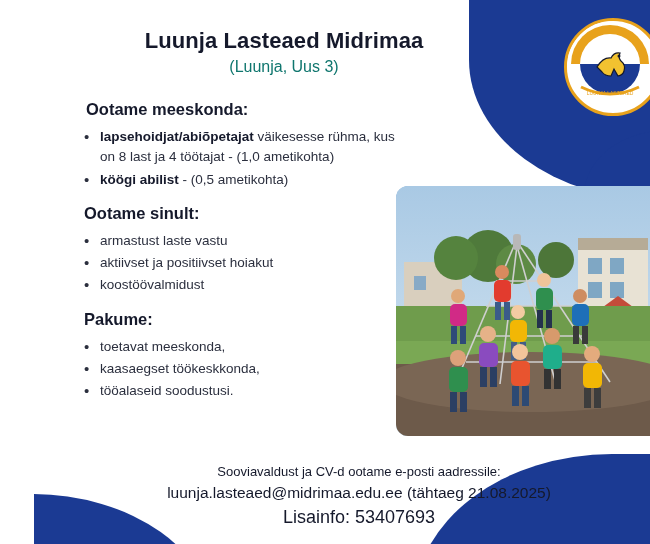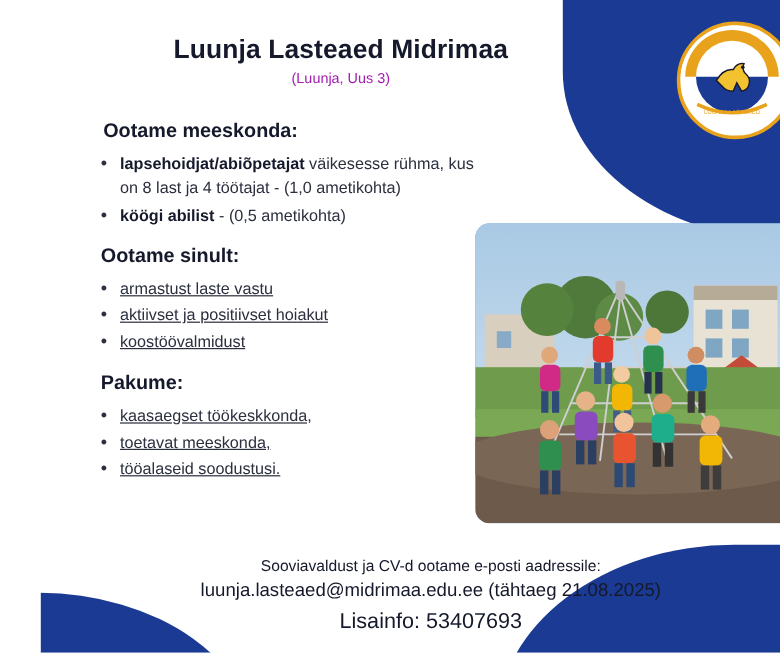--- a/index.html
+++ b/index.html
@@ -96,22 +96,22 @@
     z-index: 5;
   }
   .title {
     font-size: 22px;
     font-weight: bold;
     color: #15192b;
     letter-spacing: 0.1px;
   }
   .subtitle {
     margin-top: 4px;
-    font-size: 12px;
-    color: #a21caf;
+    font-size: 16px;
+    color: #0f766e;
   }
 
   
   .content {
     position: absolute;
     top: 100px;
     left: 0;
     width: 554px;
     z-index: 5;
   }
@@ -143,21 +143,21 @@
     position: absolute;
     left: -16px;
     top: -1px;
     font-size: 15px;
     color: #2b2f3e;
   }
   ul.bullets li b {
     color: #15192b;
     font-weight: bold;
   }
-  .tight li { margin-bottom: 1px; text-decoration: underline; }
+  .tight li { margin-bottom: 1px; }
 
   
   .photo {
     position: absolute;
     right: 18px;
     top: 186px;
     width: 270px;
     height: 250px;
     border-radius: 12px;
     overflow: hidden;
@@ -236,22 +236,22 @@
       <ul class="bullets tight">
         <li><span>armastust laste vastu</span></li>
         <li><span>aktiivset ja positiivset hoiakut</span></li>
         <li><span>koostöövalmidust</span></li>
       </ul>
     </div>
 
     <div class="section">
       <div class="section-head indent2">Pakume:</div>
       <ul class="bullets tight">
+        <li><span>toetavat meeskonda,</span></li>
         <li><span>kaasaegset töökeskkonda,</span></li>
-        <li><span>toetavat meeskonda,</span></li>
         <li><span>tööalaseid soodustusi.</span></li>
       </ul>
     </div>
 
   </div>
 
   <div class="photo">
     <svg width="270" height="250" viewBox="0 0 270 250">
       <defs>
         <linearGradient id="sky" x1="0" y1="0" x2="0" y2="1">

